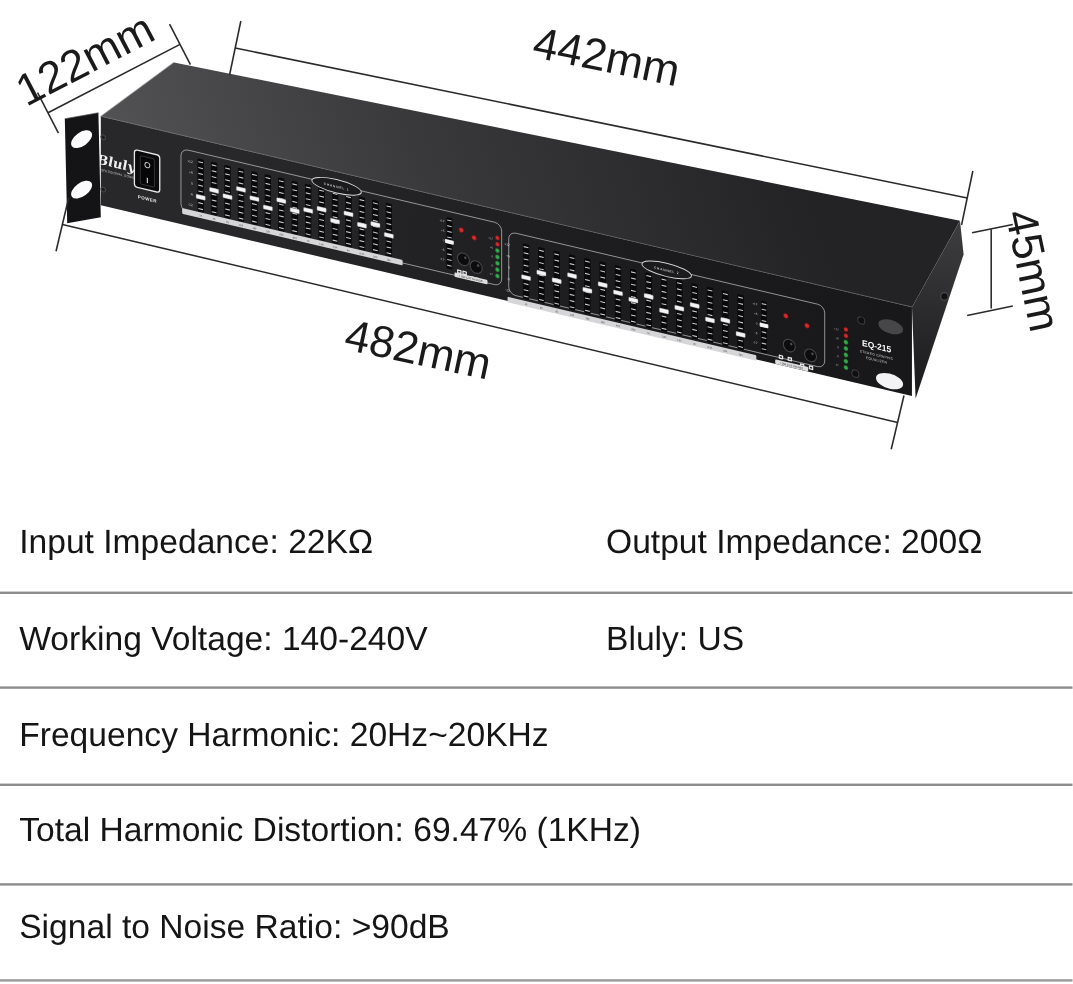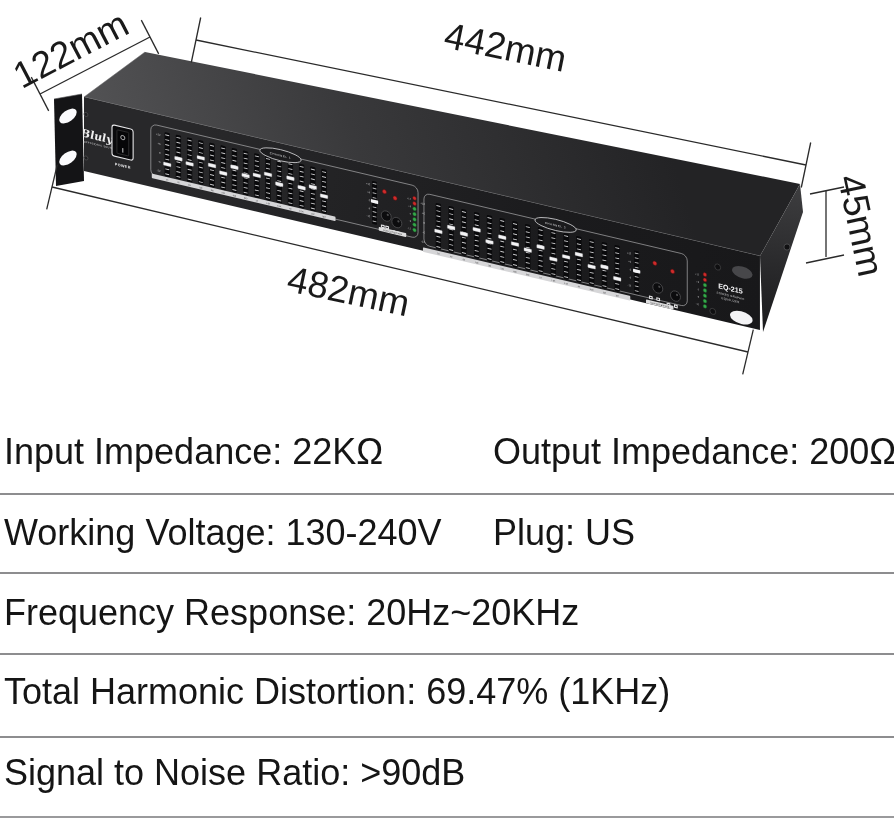--- a/index.html
+++ b/index.html
@@ -1,20 +1,20 @@
 <!DOCTYPE html>
 <html><head>
 <meta charset="utf-8">
 <style>
   html,body{margin:0;padding:0;background:#fff;}
   #page{position:relative;width:894px;height:820px;background:#ffffff;overflow:hidden;
         font-family:"Liberation Sans",sans-serif;}
   #scene{position:absolute;left:0;top:0;}
-  .spec-row{position:absolute;left:4px;right:0;height:44px;line-height:44px;
-            font-size:36px;color:#151515;letter-spacing:0px;white-space:nowrap;}
+  .spec-row{position:absolute;left:16px;right:0;height:44px;line-height:44px;
+            font-size:28px;color:#151515;letter-spacing:0px;white-space:nowrap;}
   .spec-right{position:absolute;left:489px;top:0;}
   .divider{position:absolute;left:0;width:894px;height:2px;background:#8d8d8f;}
   text{font-family:"Liberation Sans",sans-serif;}
   .dim-label{font-size:37px;fill:#1a1a1a;}
   .brand{font-family:"DejaVu Serif",serif;font-style:italic;font-weight:bold;}
 </style>
 </head>
 <body>
 
 <div id="page">
@@ -574,26 +574,26 @@
     <text class="dim-label" transform="rotate(78 858 226)" x="858" y="226" dominant-baseline="middle" text-anchor="middle">45mm</text>
   </svg>
 
   <div>
     <div class="spec-row" style="top:430px">
       <span>Input Impedance: 22KΩ</span>
       <span class="spec-right">Output Impedance: 200Ω</span>
     </div>
     <div class="divider" style="top:493px;height:1.5px"></div>
     <div class="spec-row" style="top:511px">
-      <span>Working Voltage: 130-240V</span>
-      <span class="spec-right">Plug: US</span>
+      <span>Working Voltage: 140-240V</span>
+      <span class="spec-right">Bluly: US</span>
     </div>
     <div class="divider" style="top:572px;height:1.5px"></div>
     <div class="spec-row" style="top:591px">
-      <span>Frequency Response: 20Hz~20KHz</span>
+      <span>Frequency Harmonic: 20Hz~20KHz</span>
       <span class="spec-right"></span>
     </div>
     <div class="divider" style="top:653px;height:1.5px"></div>
     <div class="spec-row" style="top:670px">
       <span>Total Harmonic Distortion: 69.47% (1KHz)</span>
       <span class="spec-right"></span>
     </div>
     <div class="divider" style="top:736px;height:1.5px"></div>
     <div class="spec-row" style="top:751px">
       <span>Signal to Noise Ratio: &gt;90dB</span>

